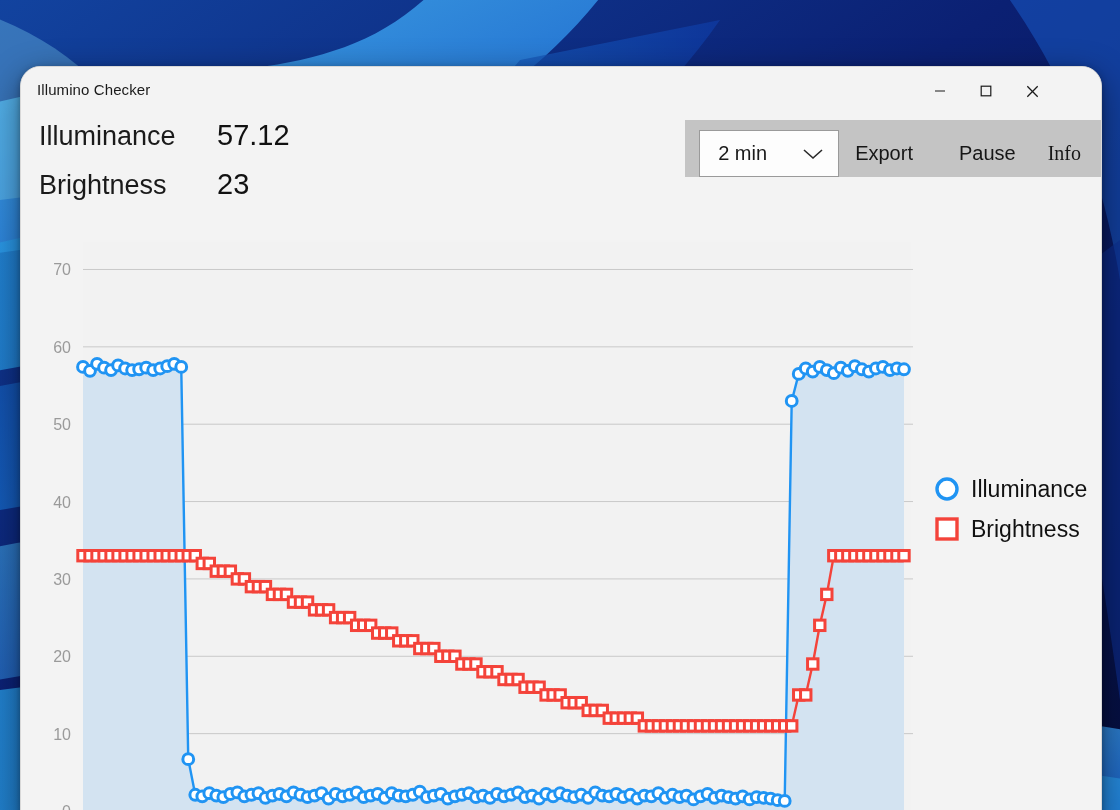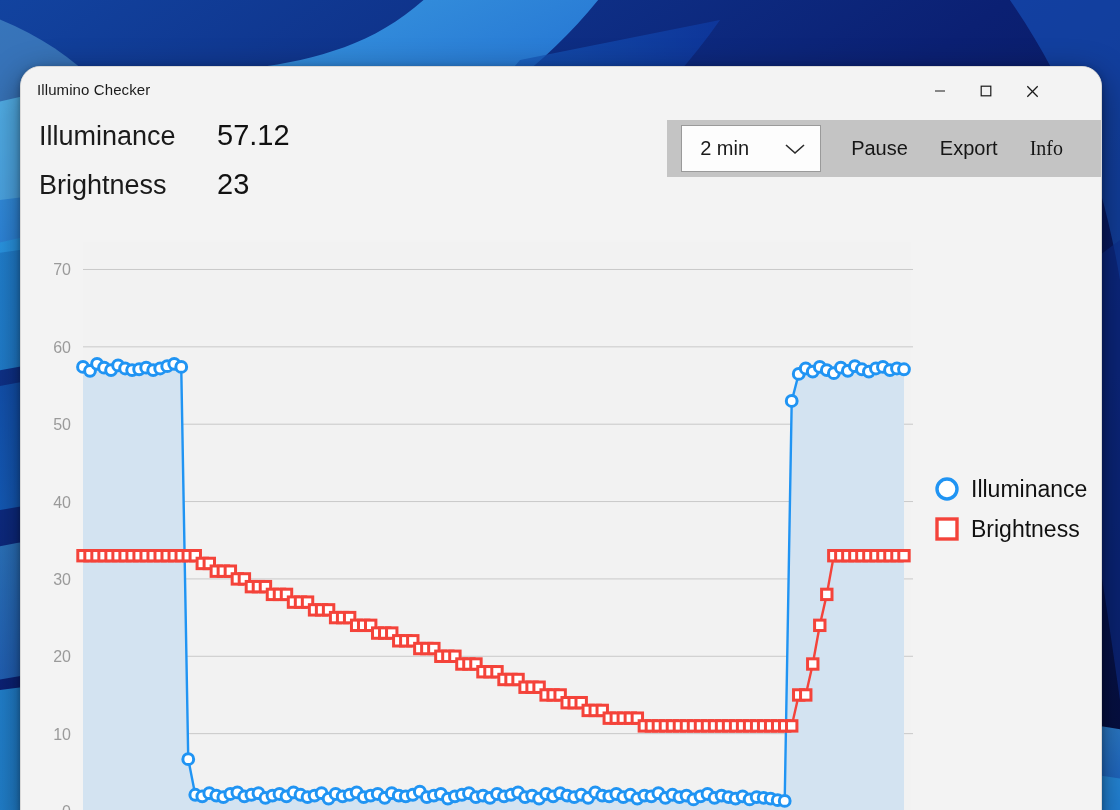--- a/index.html
+++ b/index.html
@@ -30,21 +30,21 @@
     justify-content:center;background:transparent;border:none;cursor:default;}
   .wbtn svg{display:block;}
   #btn-min{right:138px;} #btn-max{right:92px;} #btn-close{right:46px;}
   
   #readout{position:absolute;left:18px;top:52px;}
   .ro-row{display:flex;align-items:baseline;height:49px;}
   .ro-label{font-size:27px;color:#1a1a1a;font-weight:400;width:178px;}
   .ro-value{font-size:29px;color:#111;font-weight:normal;}
   
   #toolbar{position:absolute;right:0px;top:53px;height:57px;background:#c4c4c4;
-    display:flex;align-items:center;padding-right:20px;}
+    display:flex;align-items:flex-end;padding-right:2px;}
   #interval-select{margin-left:14px;height:47px;min-width:140px;background:#fdfdfd;
     border:1px solid #9a9a9a;display:flex;align-items:center;justify-content:space-between;
     padding:0 14px 0 18px;box-sizing:border-box;}
   #interval-label{font-size:20px;color:#1a1a1a;}
   #chevron{margin-left:18px;display:flex;}
   .tbtn{font-size:20px;color:#161616;padding:0 16px;height:47px;display:flex;align-items:center;}
   #btn-pause{margin-left:14px;}
   #btn-info{padding-right:18px;font-family:Liberation Serif, serif;}
   
   #chart-area{position:absolute;left:0;top:150px;width:1080px;height:614px;}
@@ -126,22 +126,22 @@
 
   <div id="toolbar">
     <div id="interval-select">
       <span id="interval-label">2 min</span>
       <span id="chevron">
         <svg width="22" height="14" viewBox="0 0 22 14">
           <polyline points="2,3 11,11 20,3" fill="none" stroke="#2b2b2b" stroke-width="1.6"></polyline>
         </svg>
       </span>
     </div>
+    <div class="tbtn" id="btn-export">Export</div>
     <div class="tbtn" id="btn-pause">Pause</div>
-    <div class="tbtn" id="btn-export">Export</div>
     <div class="tbtn" id="btn-info">Info</div>
   </div>
 
   <div id="chart-area">
     <svg id="chart-svg" width="1080" height="614">
       <g id="g-grid">
           <rect x="62" y="25" width="828" height="569" fill="#f2f2f2"></rect>
           <line x1="62" y1="594" x2="892" y2="594" stroke="#c9c9c9" stroke-width="1"></line>
           <line x1="62" y1="516.6388888888889" x2="892" y2="516.6388888888889" stroke="#c9c9c9" stroke-width="1"></line>
           <line x1="62" y1="439.27777777777777" x2="892" y2="439.27777777777777" stroke="#c9c9c9" stroke-width="1"></line>

